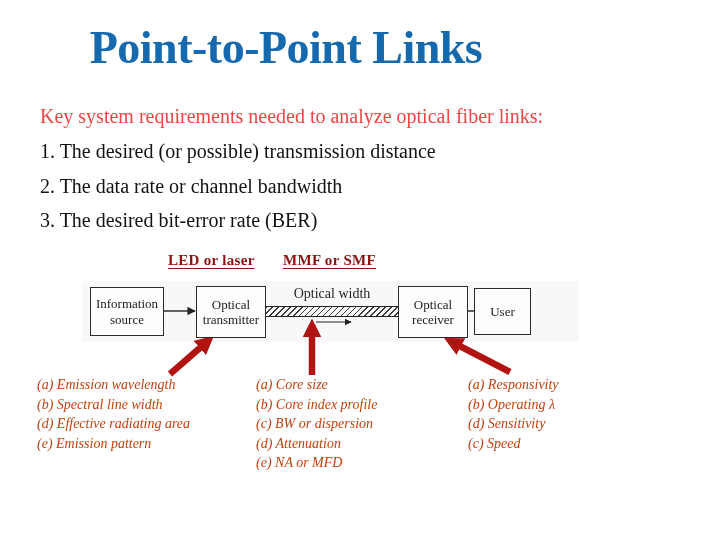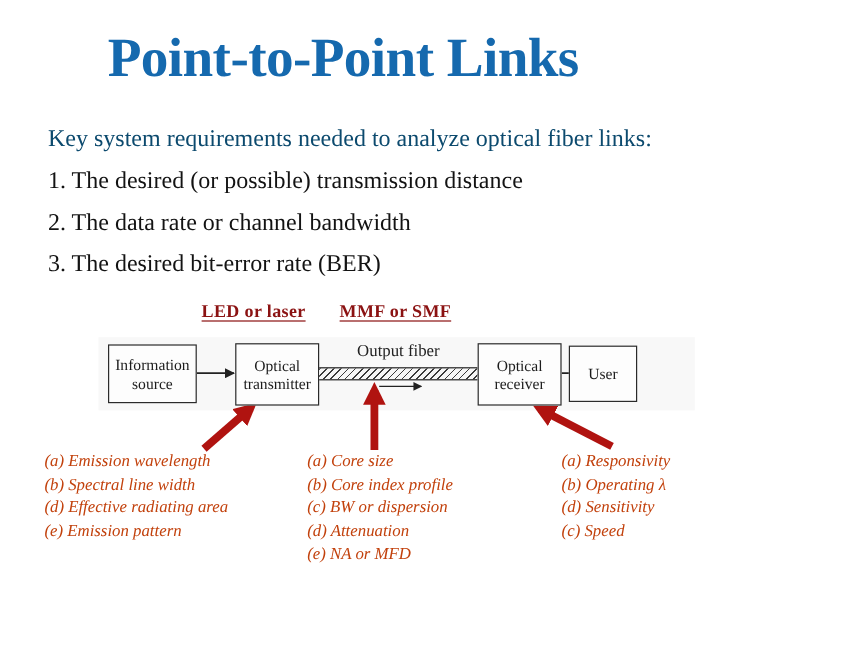--- a/index.html
+++ b/index.html
@@ -9,21 +9,21 @@
   }
   .slide-title {
     position:absolute; left:0; top:25px; width:572px; text-align:center;
     font-size:46px; line-height:46px; font-weight:bold; color:#1569ae;
     letter-spacing:-0.5px;
   }
   .intro {
     position:absolute; left:40px; top:99px; width:665px;
     font-size:20px; line-height:34.8px; color:#131313;
   }
-  .intro-lead { color:#0c4a6e; }
+  .intro-lead { color:#ef4444; }
   .comp-label {
     position:absolute; top:252px; font-size:15px; font-weight:bold;
     color:#8b1212; text-decoration:underline; text-underline-offset:3px;
     letter-spacing:0.3px;
   }
   .lbl-source   { left:168px; }
   .lbl-fiber    { left:283px; }
   .lbl-detector { left:403px;margin-top:31px; }
 
   .fig-strip {
@@ -98,21 +98,21 @@
 </svg>
 
 <div class="dbox box-info">
   <span>Information</span>
   <span>source</span>
 </div>
 <div class="dbox box-tx">
   <span>Optical</span>
   <span>transmitter</span>
 </div>
-<div class="fiber-label">Output fiber</div>
+<div class="fiber-label">Optical width</div>
 <div class="fiber-bar"></div>
 <div class="dbox box-rx">
   <span>Optical</span>
   <span>receiver</span>
 </div>
 <div class="dbox box-user">
   <span>User</span>
   <span></span>
 </div>
 

